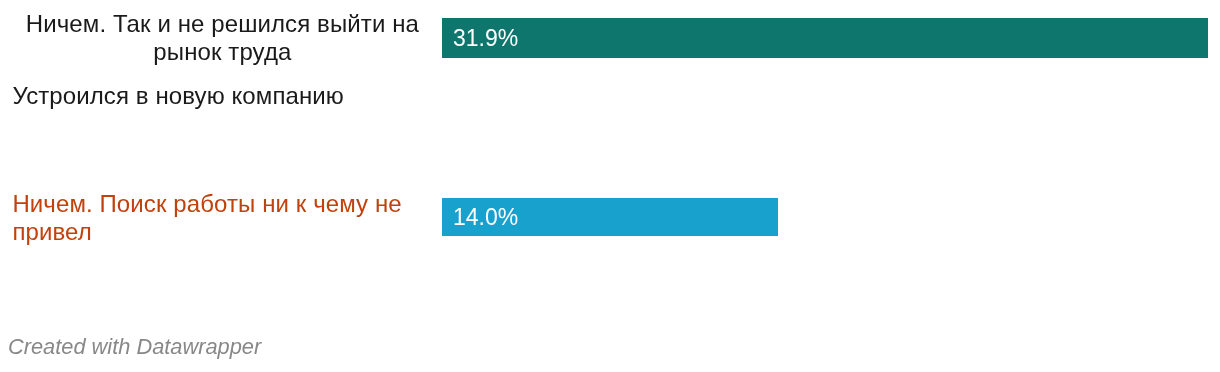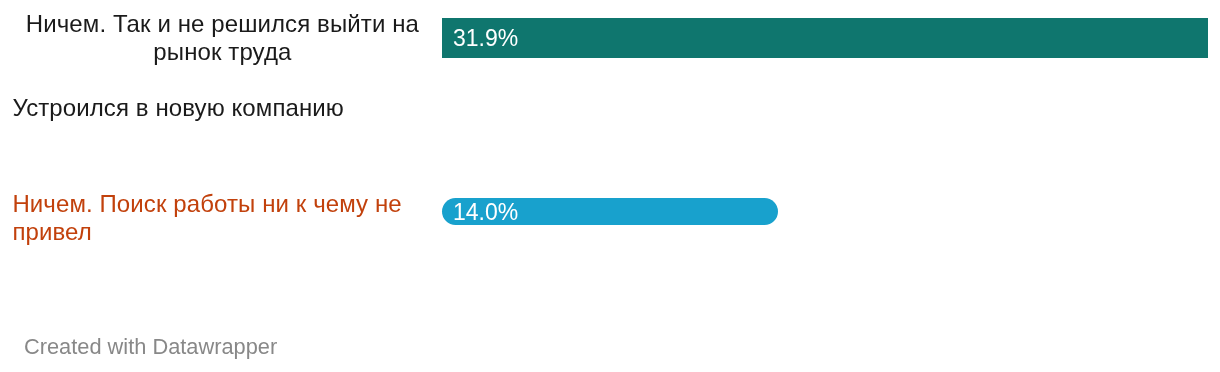--- a/index.html
+++ b/index.html
@@ -59,52 +59,53 @@
     height: 100%;
     display: flex;
     align-items: center;
     color: #ffffff;
     font-size: 23px;
     letter-spacing: 0;
     white-space: nowrap;
   }
   .footer {
     position: absolute;
-    left: 24px;
+    left: 8px;
     top: 335.2px;
     color: #888888;
     font-size: 21.8px;
     line-height: 24px;
     white-space: nowrap;
+    font-style: italic;
   }
 </style>
 </head>
 <body style="background: rgb(255, 255, 255);">
 
 <div id="chart">
 
   <div class="plot">
 
     <div class="row" style="top: 18px; height: 39.6px; text-align: center;">
       <div class="row-label" style="color: rgb(26, 26, 26); top: -8.2px;">Ничем. Так и не решился выйти на
 рынок труда</div>
       <div class="bar" style="left: 442px; width: 766px; height: 39.6px; background: #0f766e;">
         <span class="bar-value" style="color: rgb(255, 255, 255);">31.9%</span>
       </div>
     </div>
 
-    <div class="row" style="top: 88px; height: 39.6px;">
+    <div class="row" style="top: 76px; height: 39.6px;">
       <div class="row-label" style="color: rgb(26, 26, 26); top: 5.8px;">Устроился в новую компанию</div>
     </div>
 
 
     <div class="row" style="top: 198px; height: 39.6px;">
       <div class="row-label" style="color: #c2410c; top: -8.2px;">Ничем. Поиск работы ни к чему не
 привел</div>
-      <div class="bar" style="left: 442px; width: 336.176px; height: 27px; background: rgb(24, 161, 205); border-radius: 14px;">
+      <div class="bar" style="left: 442px; width: 336.176px; height: 38px; background: rgb(24, 161, 205);">
         <span class="bar-value" style="color: rgb(255, 255, 255);">14.0%</span>
       </div>
     </div>
 
 
   </div>
 
   <div class="footer" style="top: 335.2px; color: rgb(136, 136, 136);">Created with Datawrapper</div>
 
 </div>

